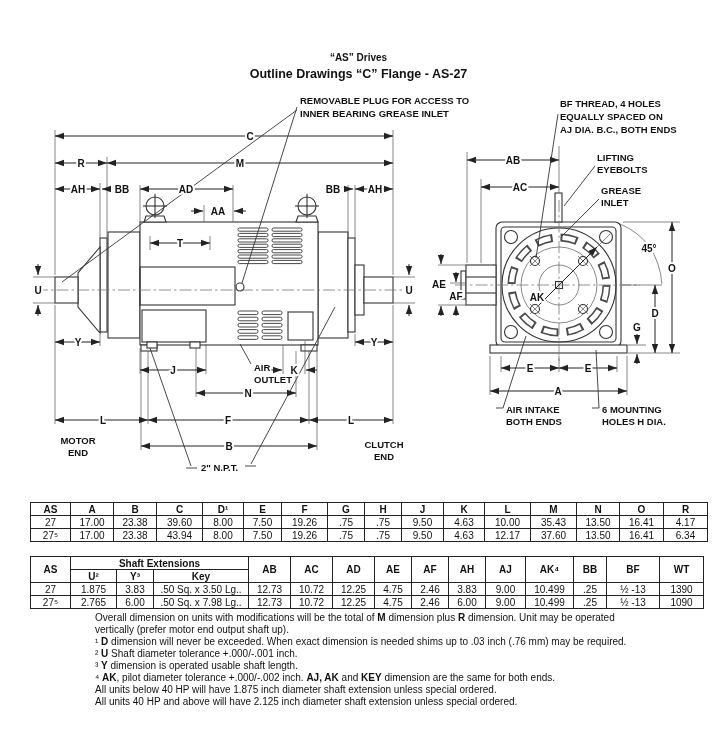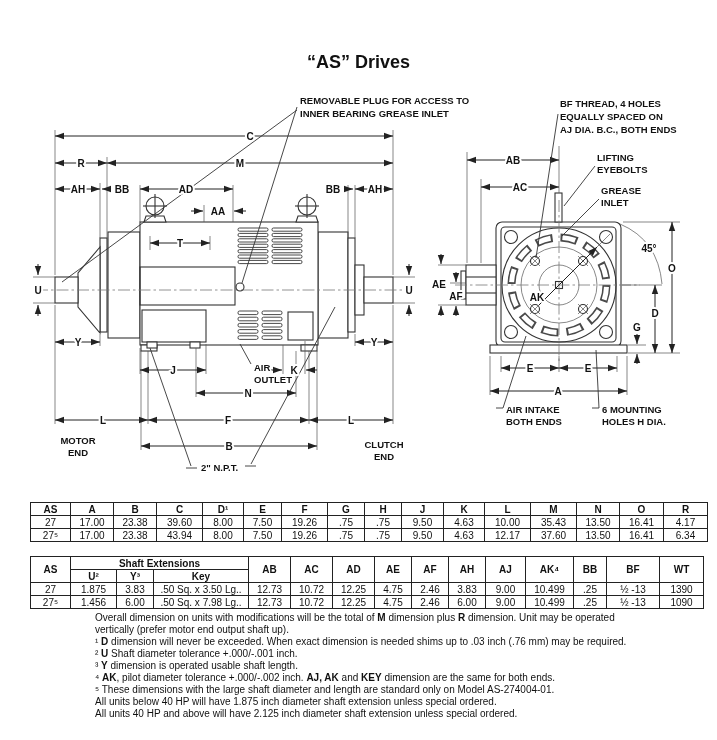--- a/index.html
+++ b/index.html
@@ -1,21 +1,21 @@
 <!DOCTYPE html>
 <html><head>
 <meta charset="utf-8">
 <style>
   html,body{margin:0;padding:0;background:#fff;}
   .page{position:relative;width:717px;height:740px;background:#fff;overflow:hidden;
         font-family:"Liberation Sans",sans-serif;color:#111;}
   .title{position:absolute;top:13px;left:0;width:717px;text-align:center;
          font-size:16px;font-weight:bold;}
   .sub1{position:absolute;top:52px;left:0;width:717px;text-align:center;
-        font-size:18px;font-weight:bold;}
+        font-size:10px;font-weight:bold;}
   .sub2{position:absolute;top:67px;left:0;width:717px;text-align:center;
         font-size:12.5px;font-weight:bold;}
   svg.dwg{position:absolute;top:88px;left:0;}
   
   .ln{stroke:#333;stroke-width:1.1;fill:#fff;}
   .lnn{stroke:#333;stroke-width:1.1;fill:none;}
   .lv{stroke:#333;stroke-width:0.9;fill:#fff;}
   .ext{stroke:#555;stroke-width:0.7;fill:none;}
   .cl{stroke:#777;stroke-width:0.8;fill:none;stroke-dasharray:12 3 2.5 3;}
   .dim{stroke:#222;stroke-width:1;fill:none;}
@@ -37,20 +37,21 @@
   #footnotes{position:absolute;top:612px;left:95px;width:540px;}
   .fn-line{font-size:10px;line-height:12px;color:#111;}
   .fn-line .b{font-weight:bold;}
 </style>
 </head>
 <body>
 
 <div class="page">
 
   <div class="sub1">“AS” Drives</div>
+  <div class="sub2">Outline Drawings “C” Flange - AS-27</div>
 
   <svg class="dwg" width="717" height="414" viewBox="0 88 717 414">
     <defs>
       <marker id="ar" markerWidth="10" markerHeight="8" refX="9.5" refY="4" orient="auto-start-reverse" markerUnits="userSpaceOnUse">
         <path d="M0.5,0.8 L9.5,4 L0.5,7.2 Z" fill="#222"></path>
       </marker>
     </defs>
 
     <g>
       <g>
@@ -477,21 +478,21 @@
           <td>2.46</td>
           <td>3.83</td>
           <td>9.00</td>
           <td>10.499</td>
           <td>.25</td>
           <td>½ -13</td>
           <td>1390</td>
         </tr>
         <tr>
           <td>27⁵</td>
-          <td>1.456</td>
+          <td>2.765</td>
           <td>6.00</td>
           <td>.50 Sq. x 7.98 Lg..</td>
           <td>12.73</td>
           <td>10.72</td>
           <td>12.25</td>
           <td>4.75</td>
           <td>2.46</td>
           <td>6.00</td>
           <td>9.00</td>
           <td>10.499</td>
@@ -501,18 +502,17 @@
         </tr>
       </tbody>
   </table>
 
   <div id="footnotes">
       <div class="fn-line"><span>Overall dimension on units with modifications will be the total of </span><span class="b">M</span><span> dimension plus </span><span class="b">R</span><span> dimension. Unit may be operated vertically (prefer motor end output shaft up).</span></div>
       <div class="fn-line"><span>¹ </span><span class="b">D</span><span> dimension will never be exceeded. When exact dimension is needed shims up to .03 inch (.76 mm) may be required.</span></div>
       <div class="fn-line"><span>² </span><span class="b">U</span><span> Shaft diameter tolerance +.000/-.001 inch.</span></div>
       <div class="fn-line"><span>³ </span><span class="b">Y</span><span> dimension is operated usable shaft length.</span></div>
       <div class="fn-line"><span>⁴ </span><span class="b">AK</span><span>, pilot diameter tolerance +.000/-.002 inch. </span><span class="b">AJ, AK</span><span> and </span><span class="b">KEY</span><span> dimension are the same for both ends.</span></div>
-      <div class="fn-line"><span>⁵ These dimensions with the large shaft diameter and length are standard only on Model AS-274004-01.</span></div>
       <div class="fn-line"><span>All units below 40 HP will have 1.875 inch diameter shaft extension unless special ordered.</span></div>
       <div class="fn-line"><span>All units 40 HP and above will have 2.125 inch diameter shaft extension unless special ordered.</span></div>
     </div>
 
 </div>
 
 </body></html>

